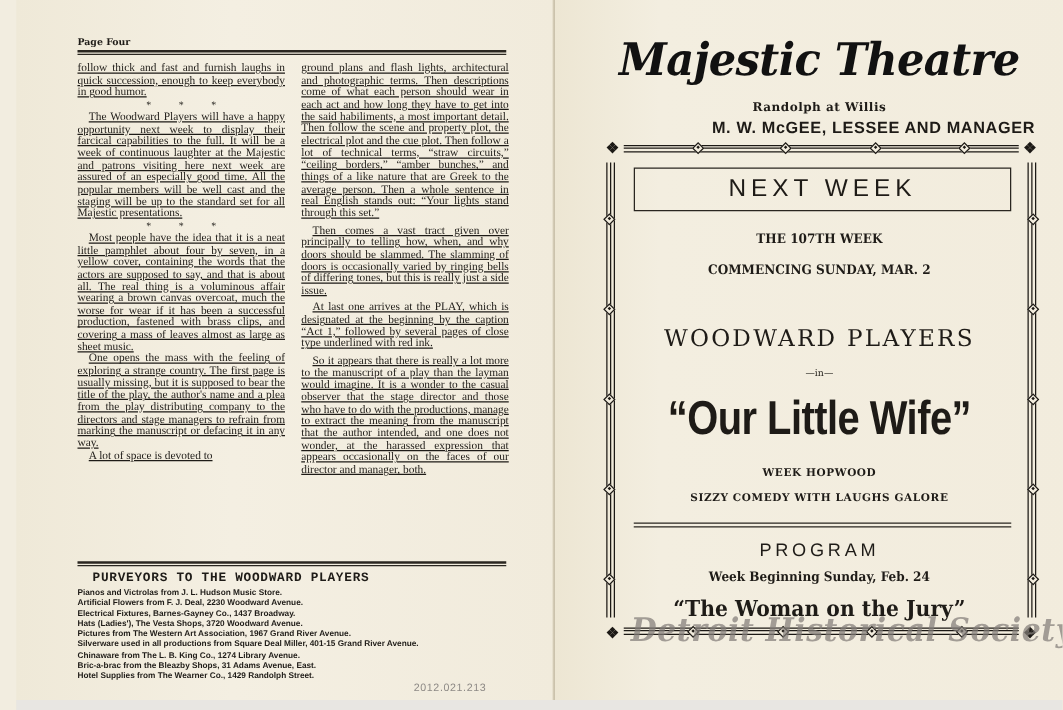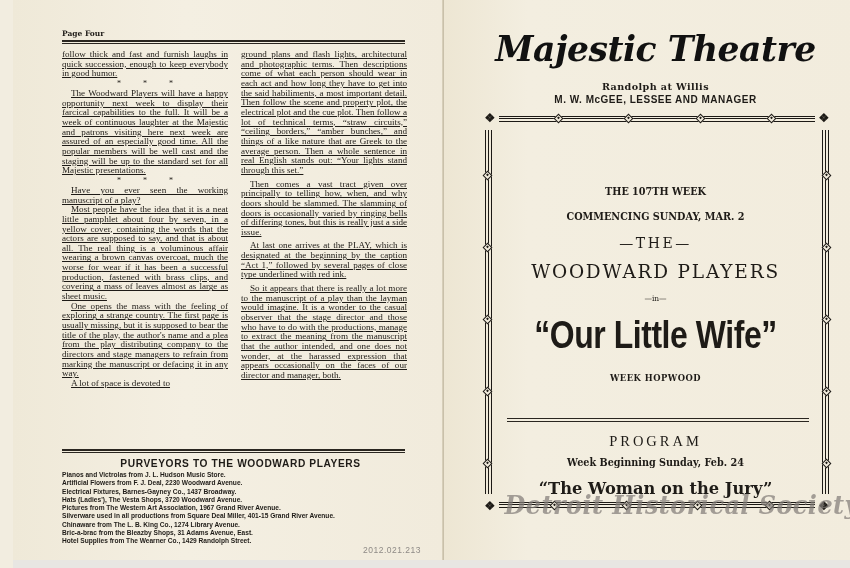--- a/index.html
+++ b/index.html
@@ -22,29 +22,29 @@
   .col { position: absolute; top: 50px; width: 166px; font-size: 9.1px; line-height: 9.65px; text-align: justify; }
   .col-1 { left: 49px; }
   .col-2 { left: 228px; }
   .col p { text-indent: 9px; margin: 0; hyphens: manual; text-decoration: underline; }
   .col p.noindent { text-indent: 0; }
   .stars { text-align: center; font-size: 8px; letter-spacing: 10px; line-height: 10px; padding-left: 10px; }
   .gap { height: 4px; }
   .rule-bottom-left { left: 49px; top: 449px; width: 343px; }
 
   .purveyors { position: absolute; left: 49px; top: 458px; width: 345px; }
-  .purveyors h3 { font-family: Liberation Sans, sans-serif; font-size: 10.2px; font-weight: bold; text-align: center; letter-spacing: 0.6px; margin-bottom: 2px; padding-left: 12px; }
+  .purveyors h3 { font-family: Liberation Mono, monospace; font-size: 10.2px; font-weight: bold; letter-spacing: 0.6px; margin-bottom: 2px; padding-left: 12px; }
   .purveyors li { list-style: none; font-family: "Liberation Sans", sans-serif; font-weight: bold; font-size: 6.6px; line-height: 8.3px; white-space: nowrap; }
 
-  .accession { position: absolute; left: 318px; top: 545px; font-family: "Liberation Sans", sans-serif; font-size: 8.5px; color: #8e8a86; letter-spacing: 0.5px; margin-left: 32px; }
+  .accession { position: absolute; left: 318px; top: 545px; font-family: "Liberation Sans", sans-serif; font-size: 8.5px; color: #8e8a86; letter-spacing: 0.5px; }
 
   
   .title { position: absolute; left: 470px; top: 28px; width: 345px; text-align: center; font-family: "DejaVu Serif", serif; font-weight: bold; font-size: 36px; line-height: 40px; letter-spacing: -0.5px; color: #111; transform: scaleX(0.96); font-style: italic; }
   .address { position: absolute; left: 470px; top: 81px; width: 345px; text-align: center; font-family: "DejaVu Serif", serif; font-weight: bold; font-size: 9.6px; letter-spacing: 0.4px; }
-  .manager { position: absolute; left: 470px; top: 94px; width: 345px; text-align: center; font-family: "Liberation Sans", sans-serif; font-weight: bold; font-size: 10px; letter-spacing: 0.5px; }
+  .manager { position: absolute; left: 470px; top: 94px; width: 345px; text-align: right; font-family: "Liberation Sans", sans-serif; font-weight: bold; font-size: 13px; letter-spacing: 0.5px; }
 
   .frame { position: absolute; left: 472px; top: 116px; width: 344px; height: 392px; }
   .frame .hbar { position: absolute; left: 14px; right: 14px; height: 6px; border-top: 1.5px solid #1c1915; border-bottom: 1.5px solid #1c1915; }
   .frame .hbar::after { content: ""; position: absolute; left: 0; right: 0; top: 1px; border-top: 1px solid #1c1915; }
   .frame .hbar.top { top: 0; }
   .frame .hbar.bottom { bottom: 0; }
   .frame .vbar { position: absolute; top: 14px; bottom: 14px; width: 7px; border-left: 1.5px solid #1c1915; border-right: 1.5px solid #1c1915; }
   .frame .vbar::after { content: ""; position: absolute; top: 0; bottom: 0; left: 2px; border-left: 1px solid #1c1915; }
   .frame .vbar.left { left: 0; }
   .frame .vbar.right { right: 0; }
@@ -61,42 +61,41 @@
   .cover-line { position: absolute; left: 470px; width: 345px; text-align: center; }
   .week-num { top: 185px; font-family: "DejaVu Serif", serif; font-weight: bold; font-size: 10.5px; transform: scaleX(0.92); }
   .commencing { top: 210px; font-family: "DejaVu Serif", serif; font-weight: bold; font-size: 10.5px; transform: scaleX(0.92); }
   .the { top: 235px; font-family: "DejaVu Serif", serif; font-size: 14px; letter-spacing: 2.5px; }
   .players { top: 261px; font-family: "DejaVu Serif", serif; font-size: 18.5px; letter-spacing: 1.8px; }
   .in { top: 294px; font-size: 7.5px; font-family: "DejaVu Serif", serif; }
   .play-title { top: 312px; font-family: "Liberation Sans", sans-serif; font-weight: bold; font-size: 38px; line-height: 46px; letter-spacing: -0.5px; transform: scaleX(0.84); }
   .author { top: 373px; font-family: "DejaVu Serif", serif; font-weight: bold; font-size: 8.4px; letter-spacing: 0.5px; }
   .tagline { top: 393px; font-family: "DejaVu Serif", serif; font-weight: bold; font-size: 8.4px; letter-spacing: 0.5px; }
   .cover-rule { position: absolute; left: 494px; top: 418px; width: 302px; height: 4px; border-top: 1.5px solid #2a2620; border-bottom: 1px solid #2a2620; }
-  .program { top: 433px; font-family: Liberation Serif, serif; font-size: 14.5px; letter-spacing: 3px; }
+  .program { top: 433px; font-family: Liberation Sans, sans-serif; font-size: 14.5px; letter-spacing: 3px; }
   .week-beginning { top: 456px; font-family: "DejaVu Serif", serif; font-weight: bold; font-size: 10.5px; transform: scaleX(0.92); }
   .current-play { top: 478px; font-family: "DejaVu Serif", serif; font-weight: bold; font-size: 17.5px; transform: scaleX(0.93); }
 
   .watermark { position: absolute; left: 478px; top: 490px; width: 340px; text-align: center; font-family: "DejaVu Serif", serif; font-style: italic; font-weight: bold; font-size: 26px; color: rgba(130,125,120,0.72); letter-spacing: 0.5px; white-space: nowrap; transform: scaleX(0.92); }
 </style>
 </head>
 <body>
 
 <div class="sheet">
 
   <div class="page-left"></div>
 
   <div class="page-label">Page Four</div>
   <div class="rule-double rule-top-left"></div>
 
   <div class="col col-1">
     <p class="noindent">follow thick and fast and furnish laughs in quick succession, enough to keep everybody in good humor.</p>
     <div class="stars">* * *</div>
     <p>The Woodward Players will have a happy opportunity next week to display their farcical capabilities to the full. It will be a week of continuous laughter at the Majestic and patrons visiting here next week are assured of an especially good time. All the popular members will be well cast and the staging will be up to the standard set for all Majestic presentations.</p>
     <div class="stars">* * *</div>
-    <p>Have you ever seen the working manuscript of a play?</p>
     <p>Most people have the idea that it is a neat little pamphlet about four by seven, in a yellow cover, containing the words that the actors are supposed to say, and that is about all. The real thing is a voluminous affair wearing a brown canvas overcoat, much the worse for wear if it has been a successful production, fastened with brass clips, and covering a mass of leaves almost as large as sheet music.</p>
     <p>One opens the mass with the feeling of exploring a strange country. The first page is usually missing, but it is supposed to bear the title of the play, the author's name and a plea from the play distributing company to the directors and stage managers to refrain from marking the manuscript or defacing it in any way.</p>
     <p>A lot of space is devoted to</p>
   </div>
 
   <div class="col col-2">
     <p class="noindent">ground plans and flash lights, architectural and photographic terms. Then descriptions come of what each person should wear in each act and how long they have to get into the said habiliments, a most important detail. Then follow the scene and property plot, the electrical plot and the cue plot. Then follow a lot of technical terms, “straw circuits,” “ceiling borders,” “amber bunches,” and things of a like nature that are Greek to the average person. Then a whole sentence in real English stands out: “Your lights stand through this set.”</p>
     <div class="gap"></div>
     <p>Then comes a vast tract given over principally to telling how, when, and why doors should be slammed. The slamming of doors is occasionally varied by ringing bells of differing tones, but this is really just a side issue.</p>
     <div class="gap"></div>
@@ -158,28 +157,29 @@
     <span class="knot" style="left:-1px; top:272px;"></span>
     <span class="knot" style="left:-1px; top:344px;"></span>
 
     <span class="knot" style="right:-1px; top:56px;"></span>
     <span class="knot" style="right:-1px; top:128px;"></span>
     <span class="knot" style="right:-1px; top:200px;"></span>
     <span class="knot" style="right:-1px; top:272px;"></span>
     <span class="knot" style="right:-1px; top:344px;"></span>
   </div>
 
+  <div class="next-week-box">NEXT WEEK</div>
 
   <div class="cover-line week-num">THE 107TH WEEK</div>
   <div class="cover-line commencing">COMMENCING SUNDAY, MAR. 2</div>
-  <div class="cover-line the">—THE—</div>
   <div class="cover-line in">—in—</div>
   <div class="cover-line players">WOODWARD PLAYERS</div>
   <div class="cover-line play-title">“Our Little Wife”</div>
   <div class="cover-line author">WEEK HOPWOOD</div>
+  <div class="cover-line tagline">SIZZY COMEDY WITH LAUGHS GALORE</div>
 
   <div class="cover-rule"></div>
 
   <div class="cover-line program">PROGRAM</div>
   <div class="cover-line week-beginning">Week Beginning Sunday, Feb. 24</div>
   <div class="cover-line current-play">“The Woman on the Jury”</div>
 
   <div class="watermark">Detroit Historical Society</div>
 
   <div class="bottom-edge"></div>

